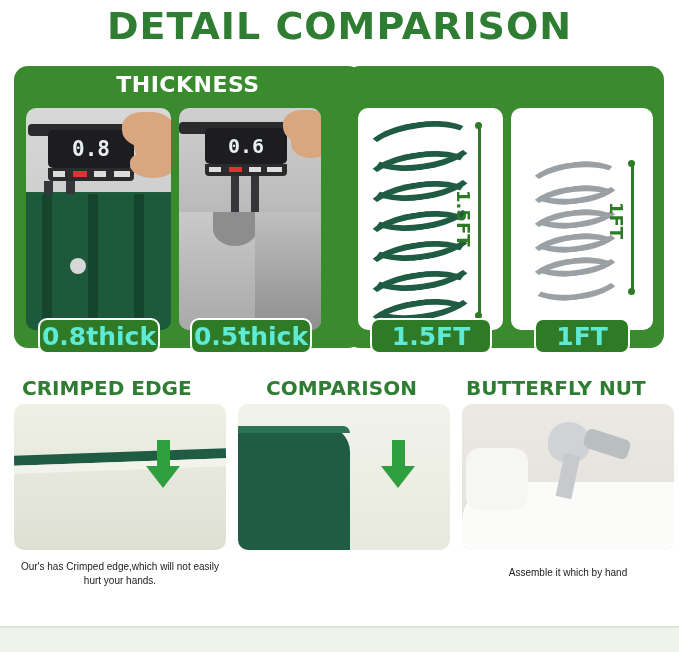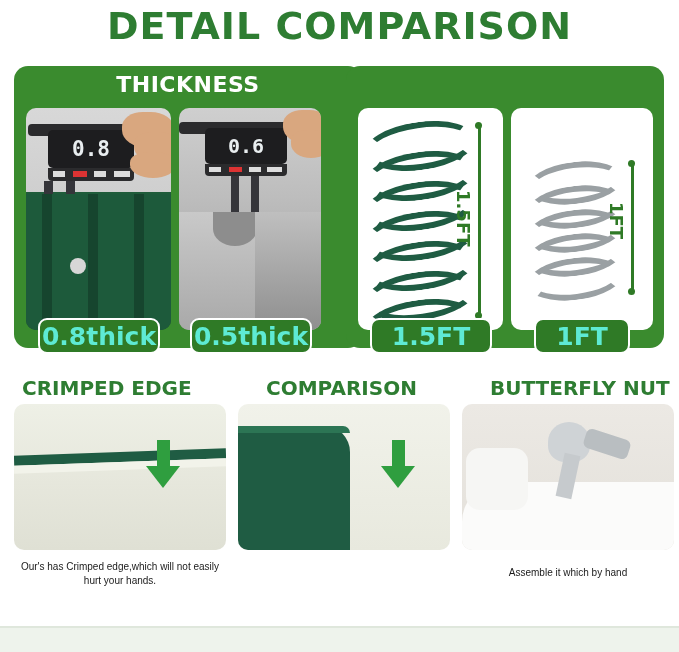--- a/index.html
+++ b/index.html
@@ -216,21 +216,21 @@
   <div class="b-cap" style="left:14px;top:560px;width:212px;">Our's has  Crimped edge,which will not easily hurt your hands.</div>
 
   <div class="b-title" style="left:266px;top:376px;">COMPARISON</div>
   <div class="b-photo" style="left:238px;top:404px;width:212px;height:146px;background:linear-gradient(180deg,#f1f2ea 0%,#e8e9de 100%);">
     <div style="position:absolute;left:0;top:22px;width:112px;height:124px;background:#1f5c43;border-top-right-radius:26px;"></div>
     <div style="position:absolute;left:0;top:22px;width:112px;height:7px;background:#2c7554;border-top-right-radius:26px;"></div>
     <div class="arrow-stem" style="left:154px;top:36px;height:28px;"></div>
     <div class="arrow" style="left:143px;top:62px;"></div>
   </div>
 
-  <div class="b-title" style="left:490px;top:376px;">BUTTERFLY NUT</div>
+  <div class="b-title" style="left:466px;top:376px;">BUTTERFLY NUT</div>
   <div class="b-photo" style="left:462px;top:404px;width:212px;height:146px;background:linear-gradient(180deg,#ece9e4 0%,#e3e0da 100%);">
     <div style="position:absolute;left:0;top:78px;width:212px;height:68px;background:#fbfbfa;border-top-left-radius:40px;"></div>
     <div style="position:absolute;left:4px;top:44px;width:62px;height:62px;border-radius:14px;background:#f6f6f4;"></div>
     <div style="position:absolute;left:86px;top:18px;width:42px;height:40px;border-radius:50% 50% 40% 40%;background:#cfd3d6;"></div>
     <div style="position:absolute;left:122px;top:30px;width:46px;height:20px;border-radius:6px;background:#b9bec1;transform:rotate(18deg);"></div>
     <div style="position:absolute;left:98px;top:50px;width:16px;height:44px;background:#c6cacd;transform:rotate(12deg);"></div>
   </div>
   <div class="b-cap" style="left:462px;top:566px;width:212px;">Assemble it which by hand</div>
 
   <div class="footer-line"></div>

